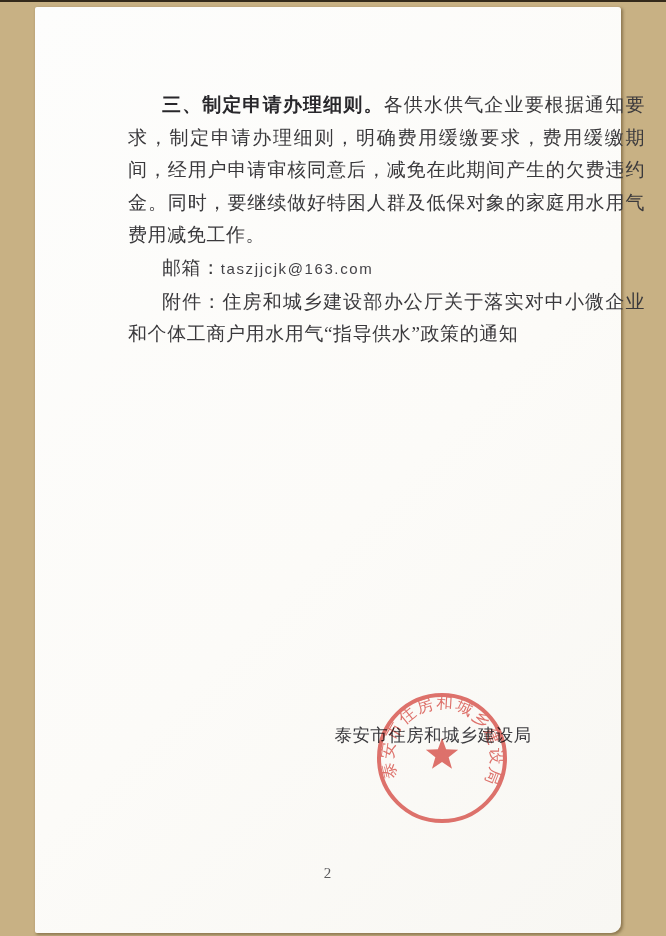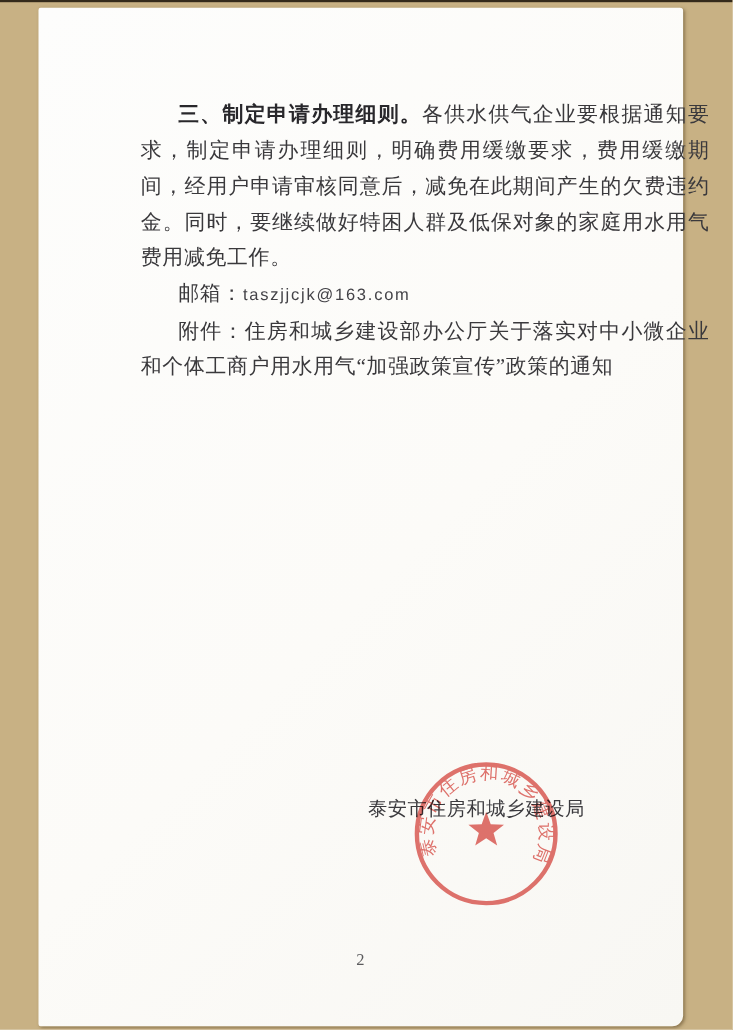--- a/index.html
+++ b/index.html
@@ -46,21 +46,21 @@
 </head>
 <body>
 
 <div class="topline"></div>
 
 <div class="sheet">
 
   <div class="doc-body">
     <p><span class="heading">三、制定申请办理细则。</span><span>各供水供气企业要根据通知要求，制定申请办理细则，明确费用缓缴要求，费用缓缴期间，经用户申请审核同意后，减免在此期间产生的欠费违约金。同时，要继续做好特困人群及低保对象的家庭用水用气费用减免工作。</span></p>
     <p class="email-line"><span>邮箱：</span><span class="latin">taszjjcjk@163.com</span></p>
-    <p class="attachment"><span>附件：</span><span>住房和城乡建设部办公厅关于落实对中小微企业和个体工商户用水用气“加强政策宣传”政策的通知</span></p>
+    <p class="attachment"><span>附件：</span><span>住房和城乡建设部办公厅关于落实对中小微企业和个体工商户用水用气“指导供水”政策的通知</span></p>
   </div>
 
   <div class="signature">
     <div>泰安市住房和城乡建设局</div>
   </div>
 
   <svg class="seal" viewBox="0 0 140 140" xmlns="http://www.w3.org/2000/svg">
     <circle cx="70" cy="70" r="63" fill="none" stroke="#dd5b55" stroke-width="4"></circle>
     <polygon transform="translate(70,67)" fill="#dd5b55" points="0,-17 -4.11,-5.66 -16.17,-5.25 -6.66,2.16 -9.99,13.75 0,7 9.99,13.75 6.66,2.16 16.17,-5.25 4.11,-5.66"></polygon>
     <path id="sealArc" d="M 25.7 90.1 A 49 49 0 1 1 114.3 90.1" fill="none"></path>

